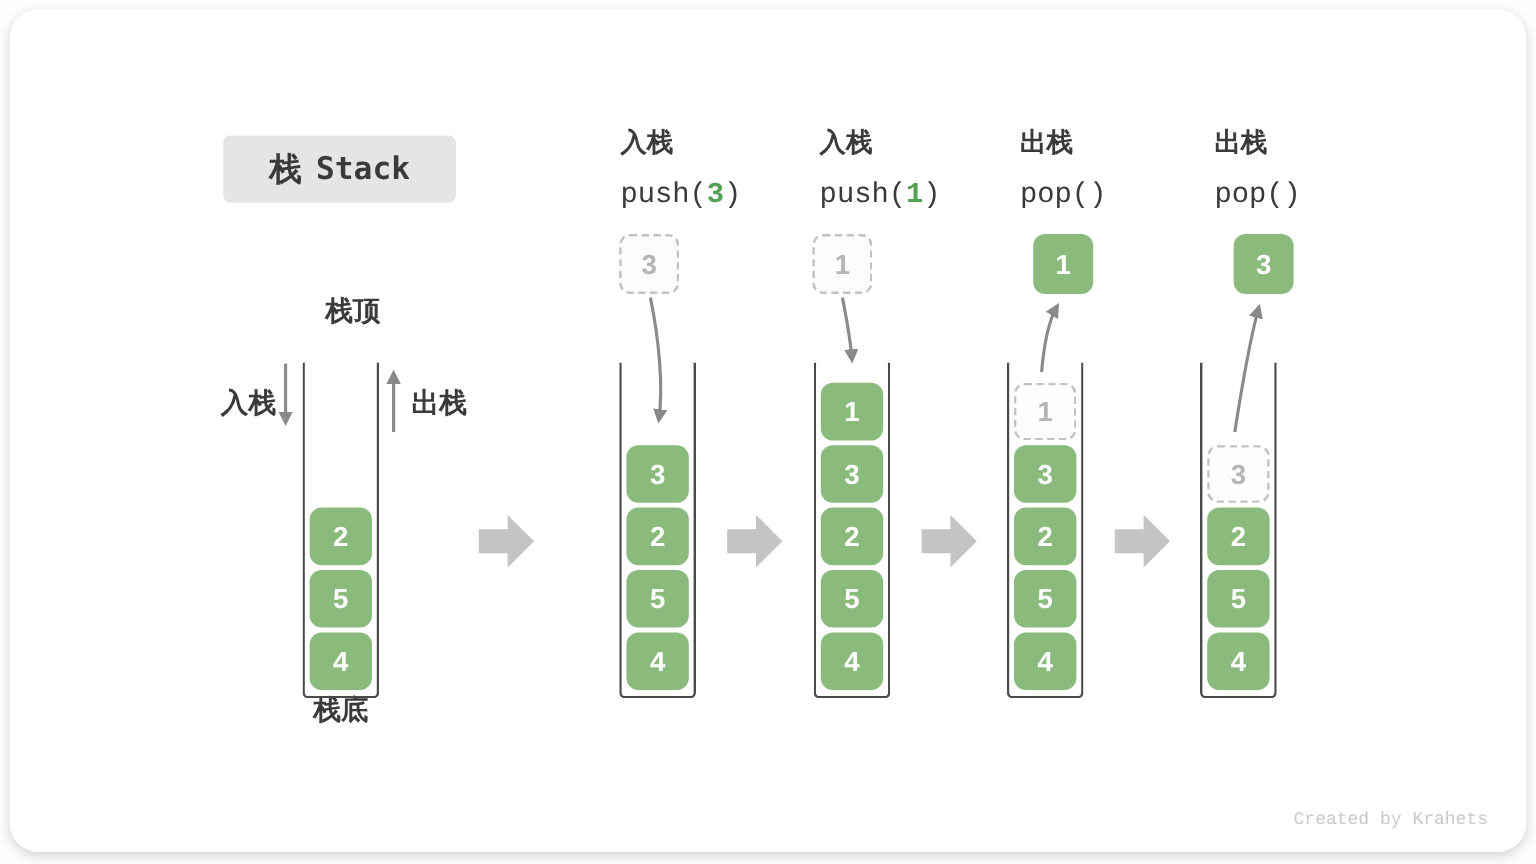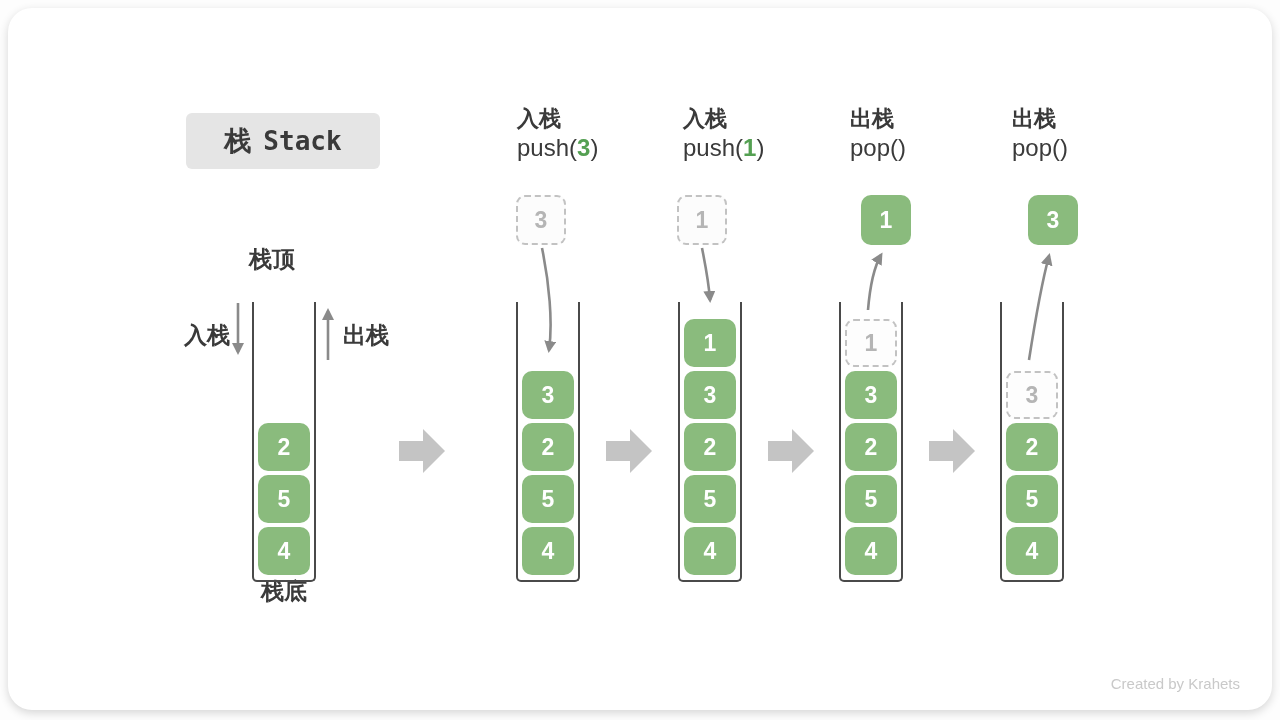--- a/index.html
+++ b/index.html
@@ -12,47 +12,47 @@
     border-radius:24px;box-shadow:0 3px 10px rgba(0,0,0,0.16);overflow:hidden;}
   #stage{position:absolute;left:0;top:0;width:1280px;height:720px;}
   #arrow-layer{position:absolute;left:0;top:0;pointer-events:none;}
 
   .title-box{position:absolute;left:186px;top:113px;width:194px;height:56px;background:var(--titlebg);
     border-radius:6px;display:flex;align-items:center;justify-content:center;gap:12px;}
   .title-zh{font-size:27px;font-weight:bold;color:var(--dark);}
   .title-en{font-family:"DejaVu Sans Mono","Liberation Mono",monospace;font-size:26px;font-weight:bold;color:var(--dark);}
 
   .legend{position:absolute;color:var(--dark);font-weight:bold;font-size:23px;text-align:center;}
-  .lg-top{left:232px;top:244px;width:80px;}
+  .lg-top{left:254px;top:244px;width:80px;}
   .lg-bottom{left:244px;top:576px;width:80px;}
   .lg-push{left:158px;top:320px;width:72px;text-align:right;}
   .lg-pop{left:343px;top:320px;width:72px;text-align:left;}
 
   .op{position:absolute;top:106px;}
   .op-label{font-size:22px;font-weight:600;color:var(--dark);line-height:26px;}
-  .op-code{margin-top:2px;font-family:Liberation Sans, sans-serif;
+  .op-code{margin-top:17px;font-family:Liberation Mono, monospace;
     font-size:24px;color:var(--dark);line-height:28px;}
   .op-arg{color:var(--code-green);font-weight:bold;}
 
   .stack-container{position:absolute;width:64px;height:280px;background:transparent;
     border-left:2px solid var(--wall);border-right:2px solid var(--wall);border-bottom:2px solid var(--wall);
     border-bottom-left-radius:5px;border-bottom-right-radius:5px;box-sizing:border-box;}
   .item{position:absolute;width:52px;height:48px;background:var(--green);border-radius:10px;
     display:flex;align-items:center;justify-content:center;color:#ffffff;font-size:23px;font-weight:bold;}
   .ghost-item{position:absolute;width:48px;height:44px;background:#fdfdfd;border:2px dashed #c2c2c2;
     border-radius:9px;display:flex;align-items:center;justify-content:center;color:var(--ghost);
     font-size:23px;font-weight:bold;}
   .float-dashed{position:absolute;width:46px;height:46px;background:#fcfcfc;border:2px dashed #c2c2c2;
     border-radius:9px;display:flex;align-items:center;justify-content:center;color:var(--ghost);
     font-size:23px;font-weight:bold;}
   .float-solid{position:absolute;width:50px;height:50px;background:var(--green);border-radius:10px;
     display:flex;align-items:center;justify-content:center;color:#ffffff;font-size:23px;font-weight:bold;}
 
   .watermark{position:absolute;left:940px;top:675px;width:300px;text-align:right;
-    font-family:Liberation Sans, sans-serif;font-size:15px;color:var(--mark);}
+    font-family:Liberation Mono, monospace;font-size:15px;color:var(--mark);}
 </style>
 </head>
 <body>
 
 <div id="card"></div>
 
 <div id="stage">
 
   <svg id="arrow-layer" width="1280" height="720" viewBox="0 0 1280 720">
     <defs>

